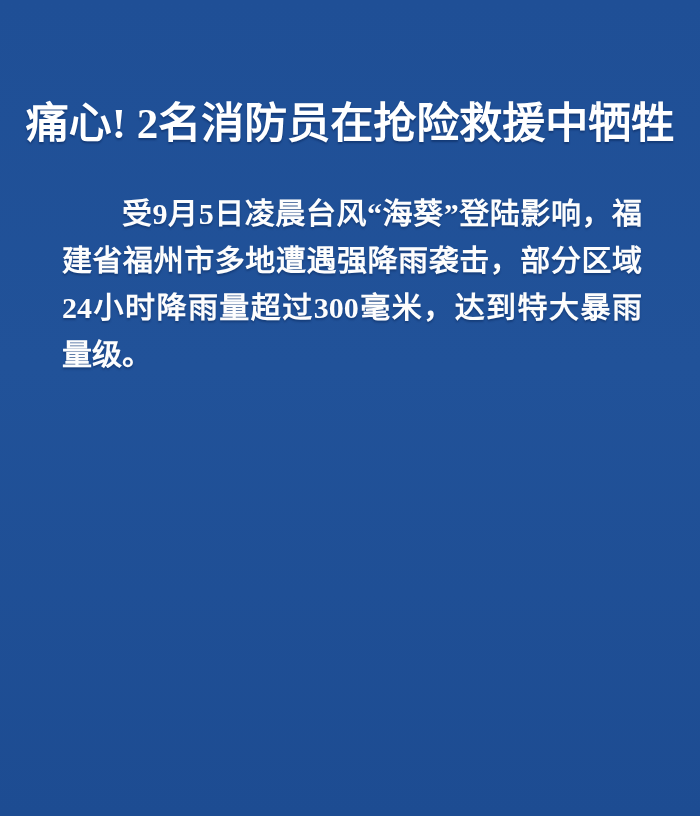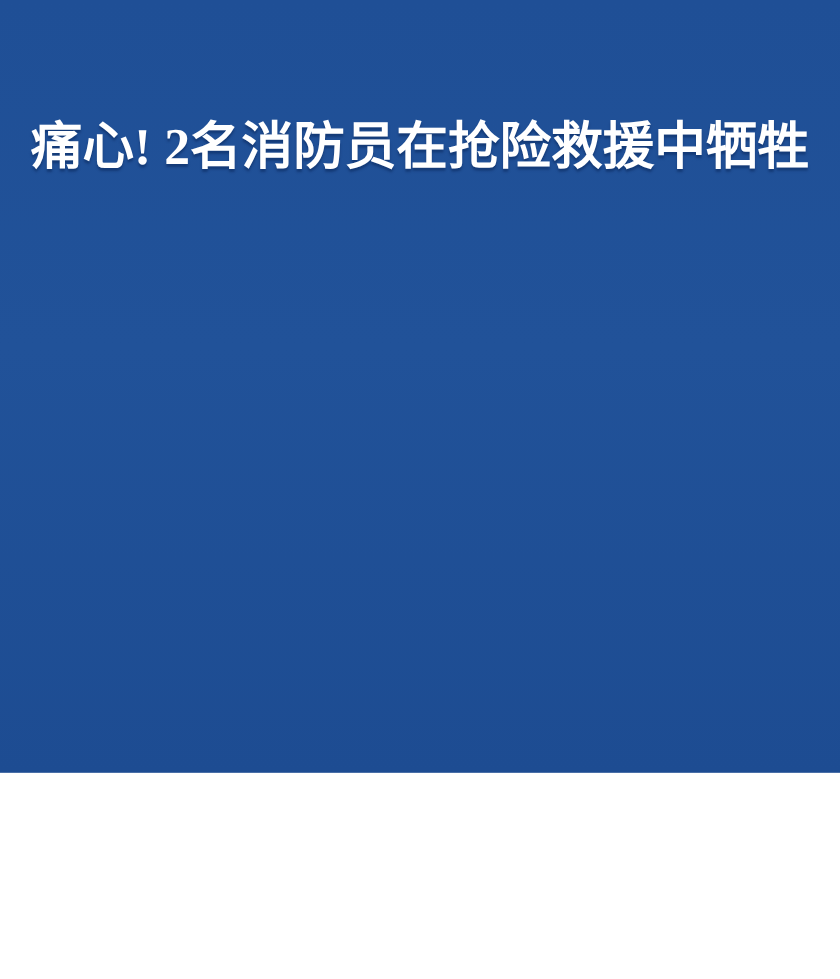--- a/index.html
+++ b/index.html
@@ -8,21 +8,21 @@
   }
   body {
     width: 700px;
     height: 816px;
     overflow: hidden;
     font-family: "Liberation Serif", "DejaVu Serif", serif;
   }
   .poster {
     position: relative;
     width: 700px;
-    height: 644px;
+    height: 816px;
     box-sizing: border-box;
     background: linear-gradient(180deg, #1f4f96 0%, #215299 45%, #1d4c92 100%);
     color: #ffffff;
   }
   .poster-title {
     margin: 0;
     padding: 94px 20px 0 20px;
     font-size: 43px;
     line-height: 60px;
     font-weight: bold;
@@ -45,14 +45,15 @@
     margin: 0;
     text-indent: 2em;
   }
 </style>
 </head>
 <body>
 
 <div class="poster">
   <h1 class="poster-title">痛心! 2名消防员在抢险救援中牺牲</h1>
   <div class="poster-body">
+    <p class="poster-paragraph">受9月5日凌晨台风“海葵”登陆影响，福建省福州市多地遭遇强降雨袭击，部分区域24小时降雨量超过300毫米，达到特大暴雨量级。</p>
   </div>
 </div>
 
 </body></html>

